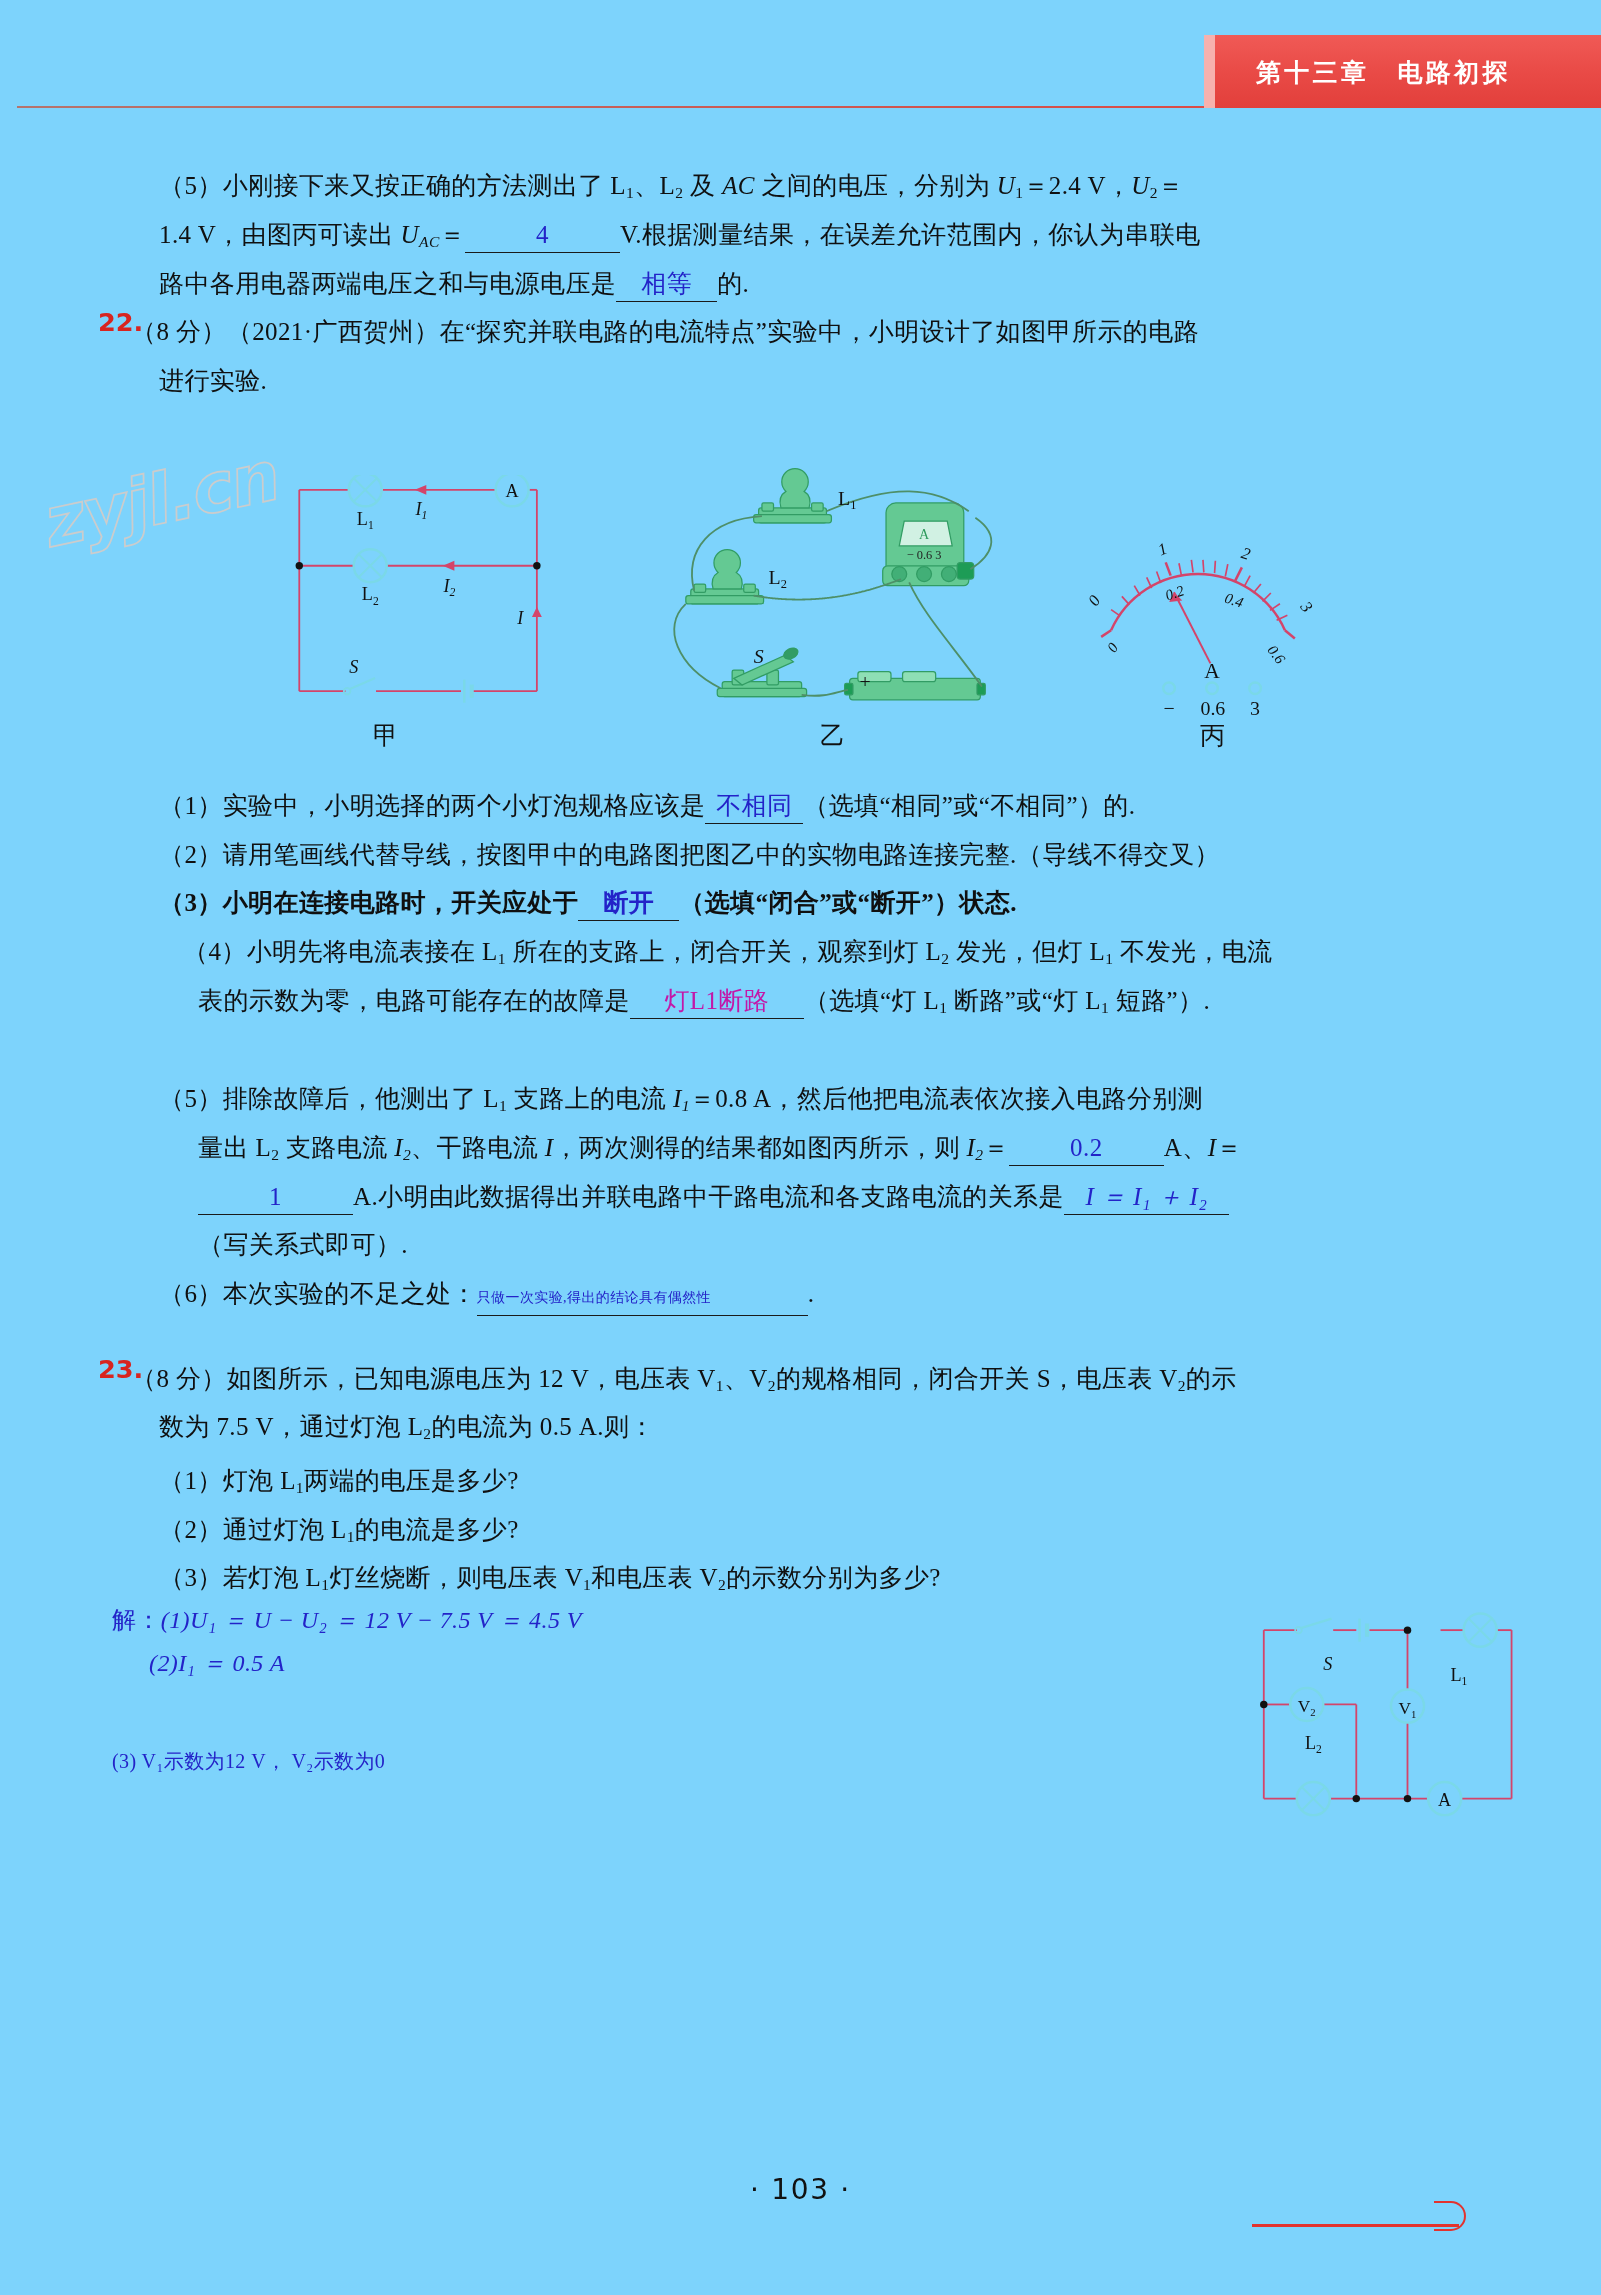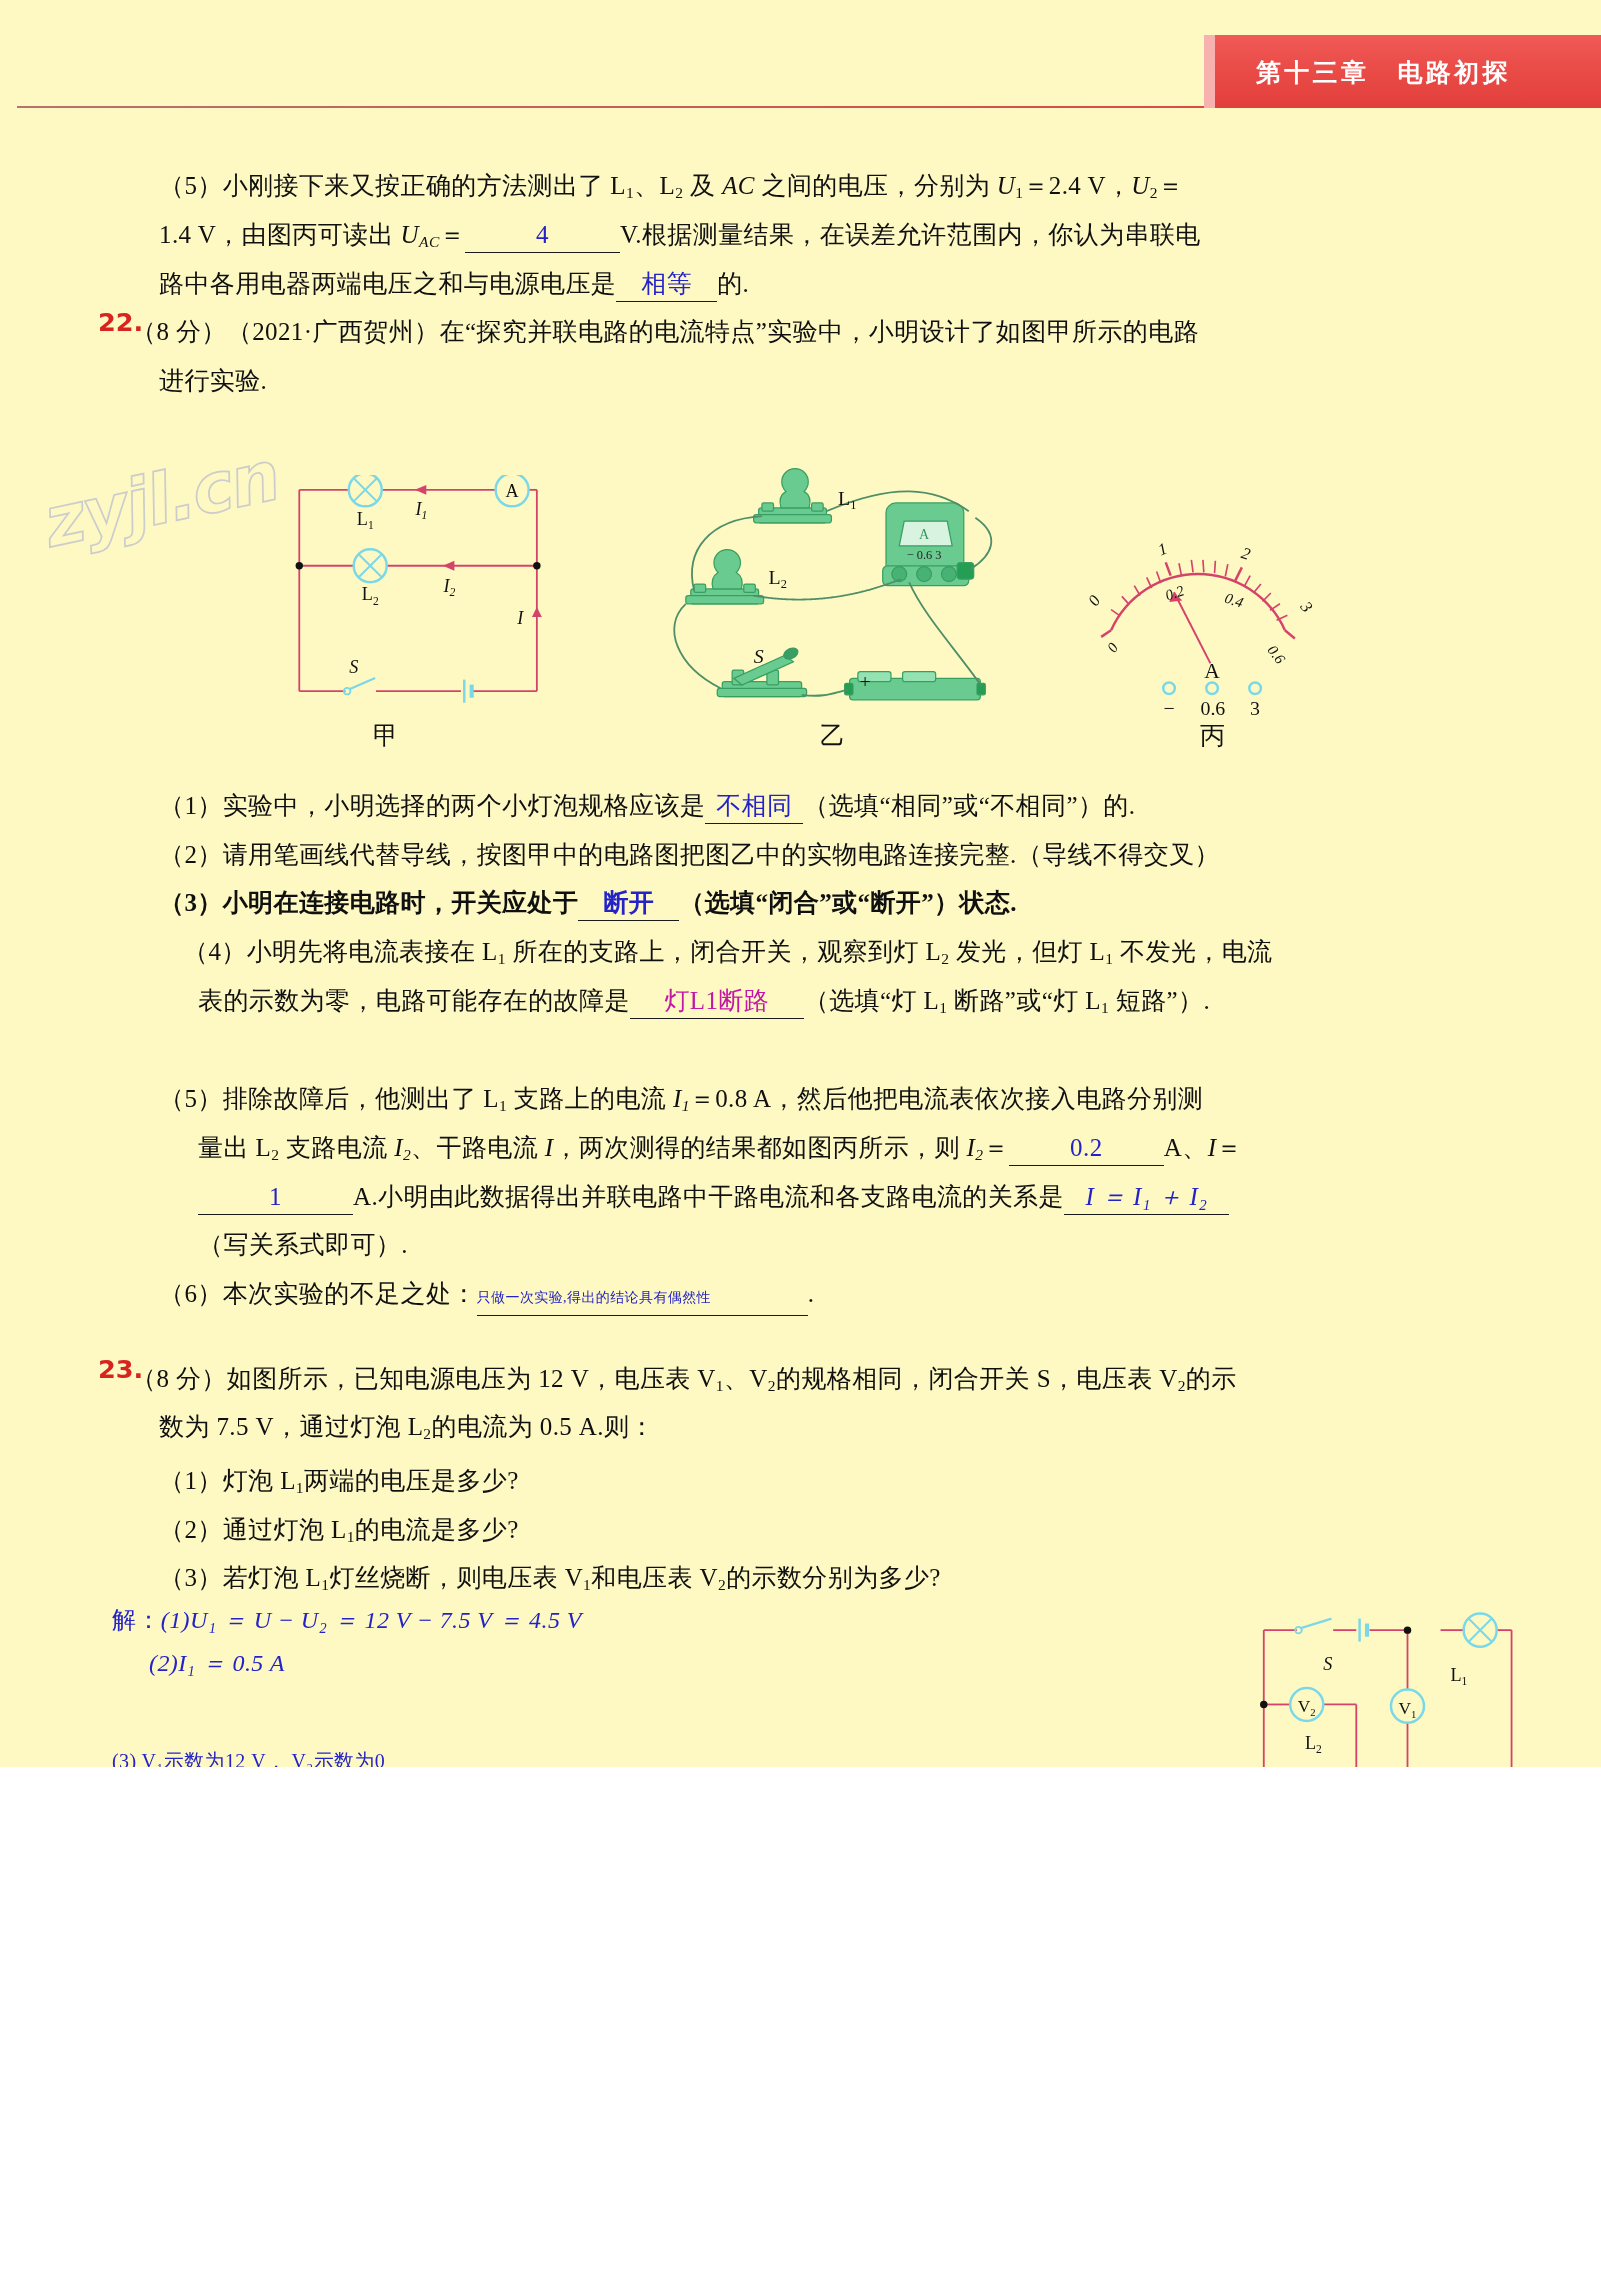--- a/index.html
+++ b/index.html
@@ -7,22 +7,22 @@
     padding: 0;
     background: #ffffff;
   }
   body {
     font-family: "Liberation Serif", "DejaVu Serif", serif;
     color: #101010;
   }
   #page {
     position: relative;
     width: 1601px;
-    height: 1767px;
-    background: #fef9c3;
+    height: 2295px;
+    background: #7dd3fc;
     overflow: hidden;
   }
 
   
   .header-rule {
     position: absolute;
     left: 16.5px;
     top: 106px;
     width: 1553px;
     height: 1.7px;

